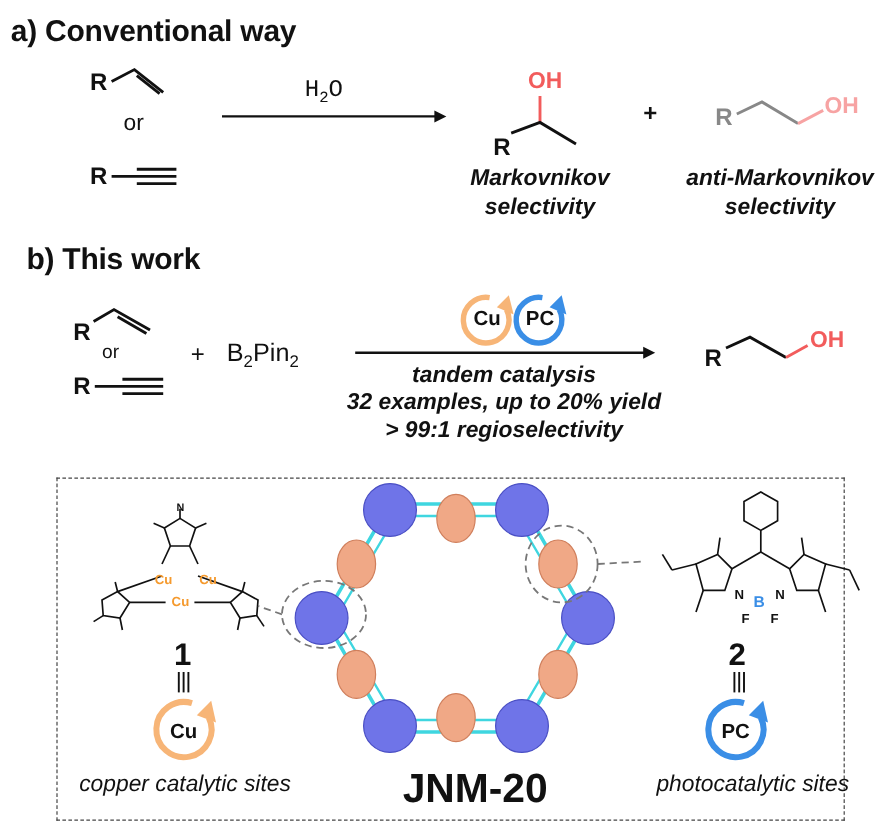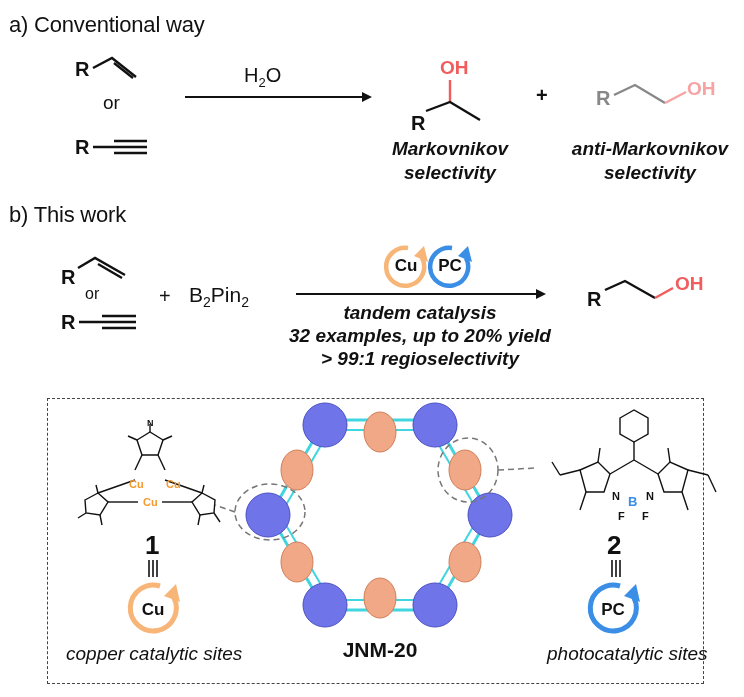--- a/index.html
+++ b/index.html
@@ -1,18 +1,18 @@
 <!DOCTYPE html>
 <html><head>
 <meta charset="utf-8">
 <style>
   html,body{margin:0;padding:0;background:#ffffff;}
   body{width:744px;height:697px;position:relative;overflow:hidden;font-family:"Liberation Sans", sans-serif;color:#111;}
   .abs{position:absolute;}
-  .h{font-weight:normal;font-size:22px;letter-spacing:-0.2px;}
+  .h{font-weight:bold;font-size:25px;letter-spacing:-0.2px;}
   .it{font-style:italic;}
   .t{font-size:19px;}
   .c{text-align:center;font-weight:bold;}
   svg{position:absolute;left:0;top:0;overflow:visible;}
   .box{position:absolute;left:47px;top:398px;width:655px;height:284px;border:1.5px dashed #444;}
 </style>
 </head>
 <body>
 
 <div class="abs h" style="left:9px;top:12px;">a) Conventional way</div>
@@ -71,35 +71,35 @@
 
   <g fill="none" stroke-width="2.4">
     <polyline points="605,290 625,281 655,298" stroke="#111"></polyline>
     <line x1="655" y1="298" x2="673" y2="288" stroke="#f25c5c"></line>
   </g>
 </svg>
 
 <div class="abs t" style="left:75px;top:58px;font-weight:bold;font-size:20px;">R</div>
 <div class="abs t" style="left:103px;top:92px;">or</div>
 <div class="abs t" style="left:75px;top:136px;font-weight:bold;font-size:20px;">R</div>
-<div class="abs" style="left:244px;top:64px;font-size:20px;"><span>H</span><sub style="font-size:13px;">2</sub><span>O</span></div>
+<div class="abs" style="left:254px;top:64px;font-size:20px;font-family:Liberation Mono, monospace;"><span>H</span><sub style="font-size:13px;">2</sub><span>O</span></div>
 
 <div class="abs" style="left:440px;top:57px;font-weight:bold;font-size:19px;color:#f25c5c;">OH</div>
 <div class="abs" style="left:411px;top:112px;font-weight:bold;font-size:20px;">R</div>
 <div class="abs t it c" style="left:360px;top:138px;width:180px;">Markovnikov</div>
 <div class="abs t it c" style="left:360px;top:162px;width:180px;">selectivity</div>
 
 <div class="abs" style="left:536px;top:84px;font-weight:bold;font-size:20px;">+</div>
 
 <div class="abs" style="left:596px;top:87px;font-weight:bold;font-size:20px;color:#888;">R</div>
 <div class="abs" style="left:687px;top:78px;font-weight:bold;font-size:19px;color:#f7a3a3;">OH</div>
 <div class="abs t it c" style="left:555px;top:138px;width:190px;">anti-Markovnikov</div>
 <div class="abs t it c" style="left:555px;top:162px;width:190px;">selectivity</div>
 
-<div class="abs h" style="left:9px;top:202px;text-align:right;">b) This work</div>
+<div class="abs h" style="left:22px;top:202px;text-align:right;">b) This work</div>
 <div class="abs" style="left:61px;top:266px;font-weight:bold;font-size:20px;">R</div>
 <div class="abs" style="left:85px;top:285px;font-size:16px;">or</div>
 <div class="abs" style="left:61px;top:311px;font-weight:bold;font-size:20px;">R</div>
 <div class="abs" style="left:159px;top:285px;font-size:20px;">+</div>
 <div class="abs" style="left:189px;top:283px;font-size:21px;text-align:center;"><span>B</span><sub style="font-size:14px;">2</sub><span>Pin</span><sub style="font-size:14px;">2</sub></div>
 
 <div class="abs c" style="left:386px;top:256px;width:40px;font-weight:bold;font-size:17px;">Cu</div>
 <div class="abs c" style="left:430px;top:256px;width:40px;font-weight:bold;font-size:17px;">PC</div>
 
 <div class="abs t it c" style="left:270px;top:302px;width:300px;">tandem catalysis</div>
@@ -211,13 +211,13 @@
 
 <div class="abs" style="left:612px;top:490px;font-size:11px;font-weight:bold;">N</div>
 <div class="abs" style="left:628px;top:494px;font-size:13px;font-weight:bold;color:#3a8ee6;">B</div>
 <div class="abs" style="left:646px;top:490px;font-size:11px;font-weight:bold;">N</div>
 <div class="abs" style="left:618px;top:510px;font-size:11px;font-weight:bold;">F</div>
 <div class="abs" style="left:642px;top:510px;font-size:11px;font-weight:bold;">F</div>
 <div class="abs" style="left:607px;top:530px;font-size:26px;font-weight:bold;">2</div>
 <div class="abs c" style="left:593px;top:600px;width:40px;font-size:17px;font-weight:bold;">PC</div>
 <div class="abs t it" style="left:527px;top:643px;margin-left:20px;">photocatalytic sites</div>
 
-<div class="abs c" style="left:300px;top:638px;width:160px;font-size:21px;font-weight:bold;">JNM-20</div>
+<div class="abs c" style="left:316px;top:638px;width:160px;font-size:34px;font-weight:bold;">JNM-20</div>
 
 </body></html>

